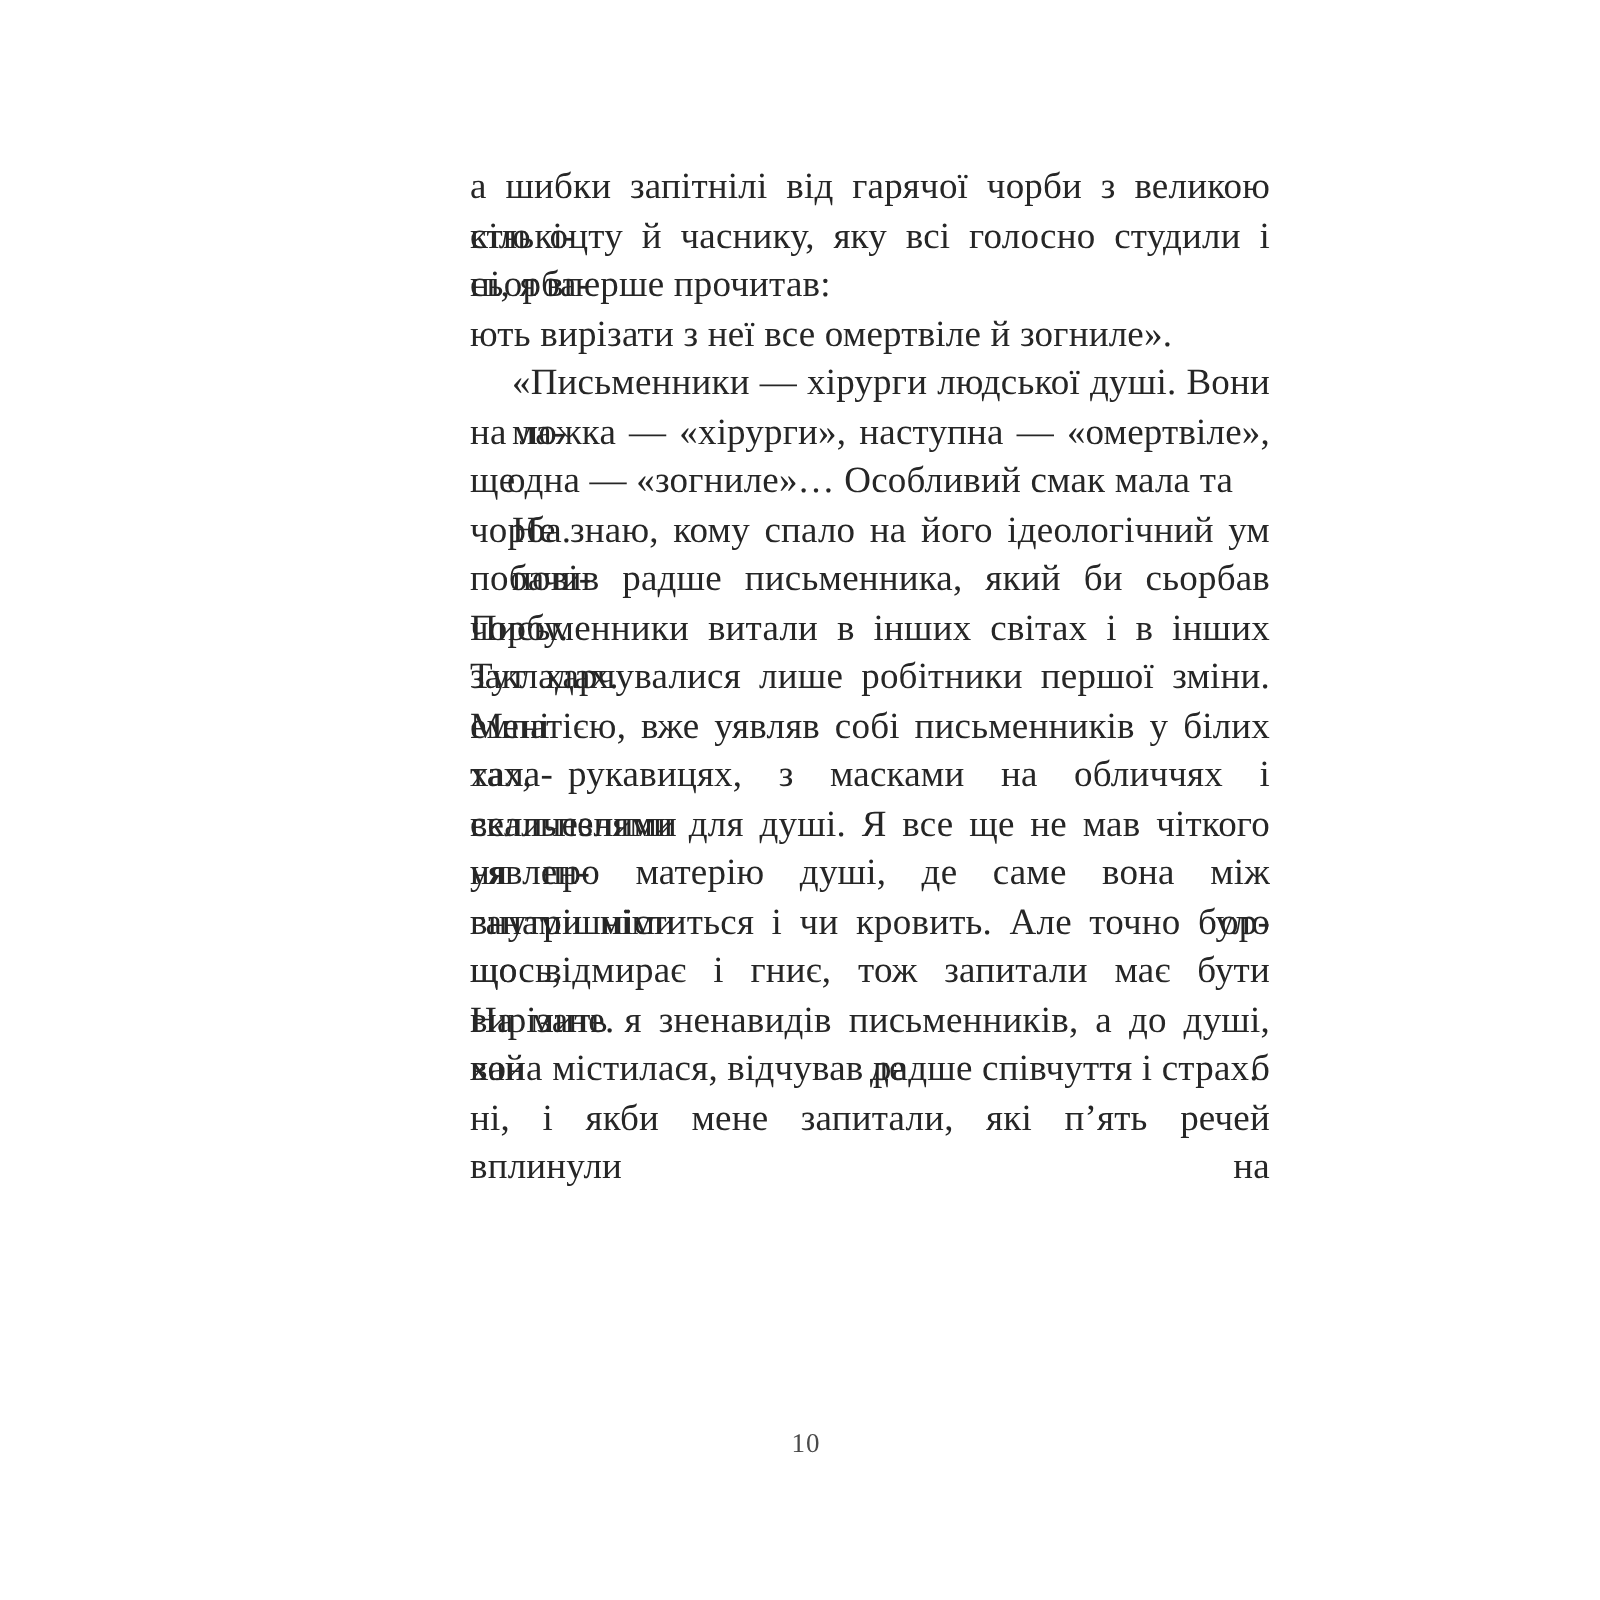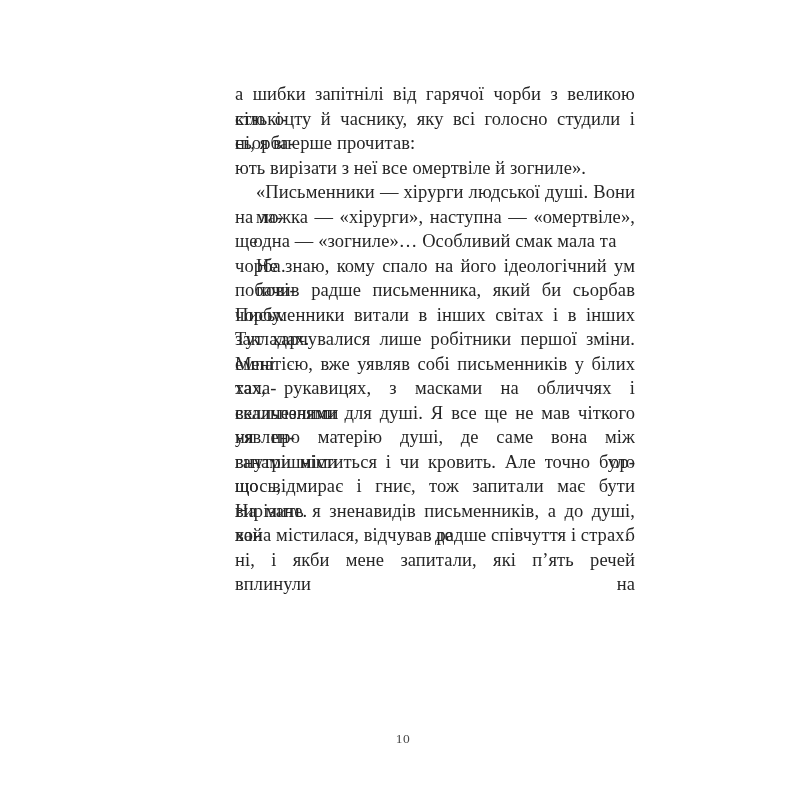--- a/index.html
+++ b/index.html
@@ -42,21 +42,21 @@
   .line.pfirst {
     padding-left: 21px;
   }
   .line.plast {
     text-align: center;
     text-align-last: left;
   }
   .page-number {
     position: absolute;
     left: 203px;
-    top: 731px;
+    top: 714px;
     width: 400px;
     text-align: center;
     font-size: 13.5px;
     color: #4a4a4a;
     letter-spacing: 0.5px;
   }
 </style>
 </head>
 <body>
 

